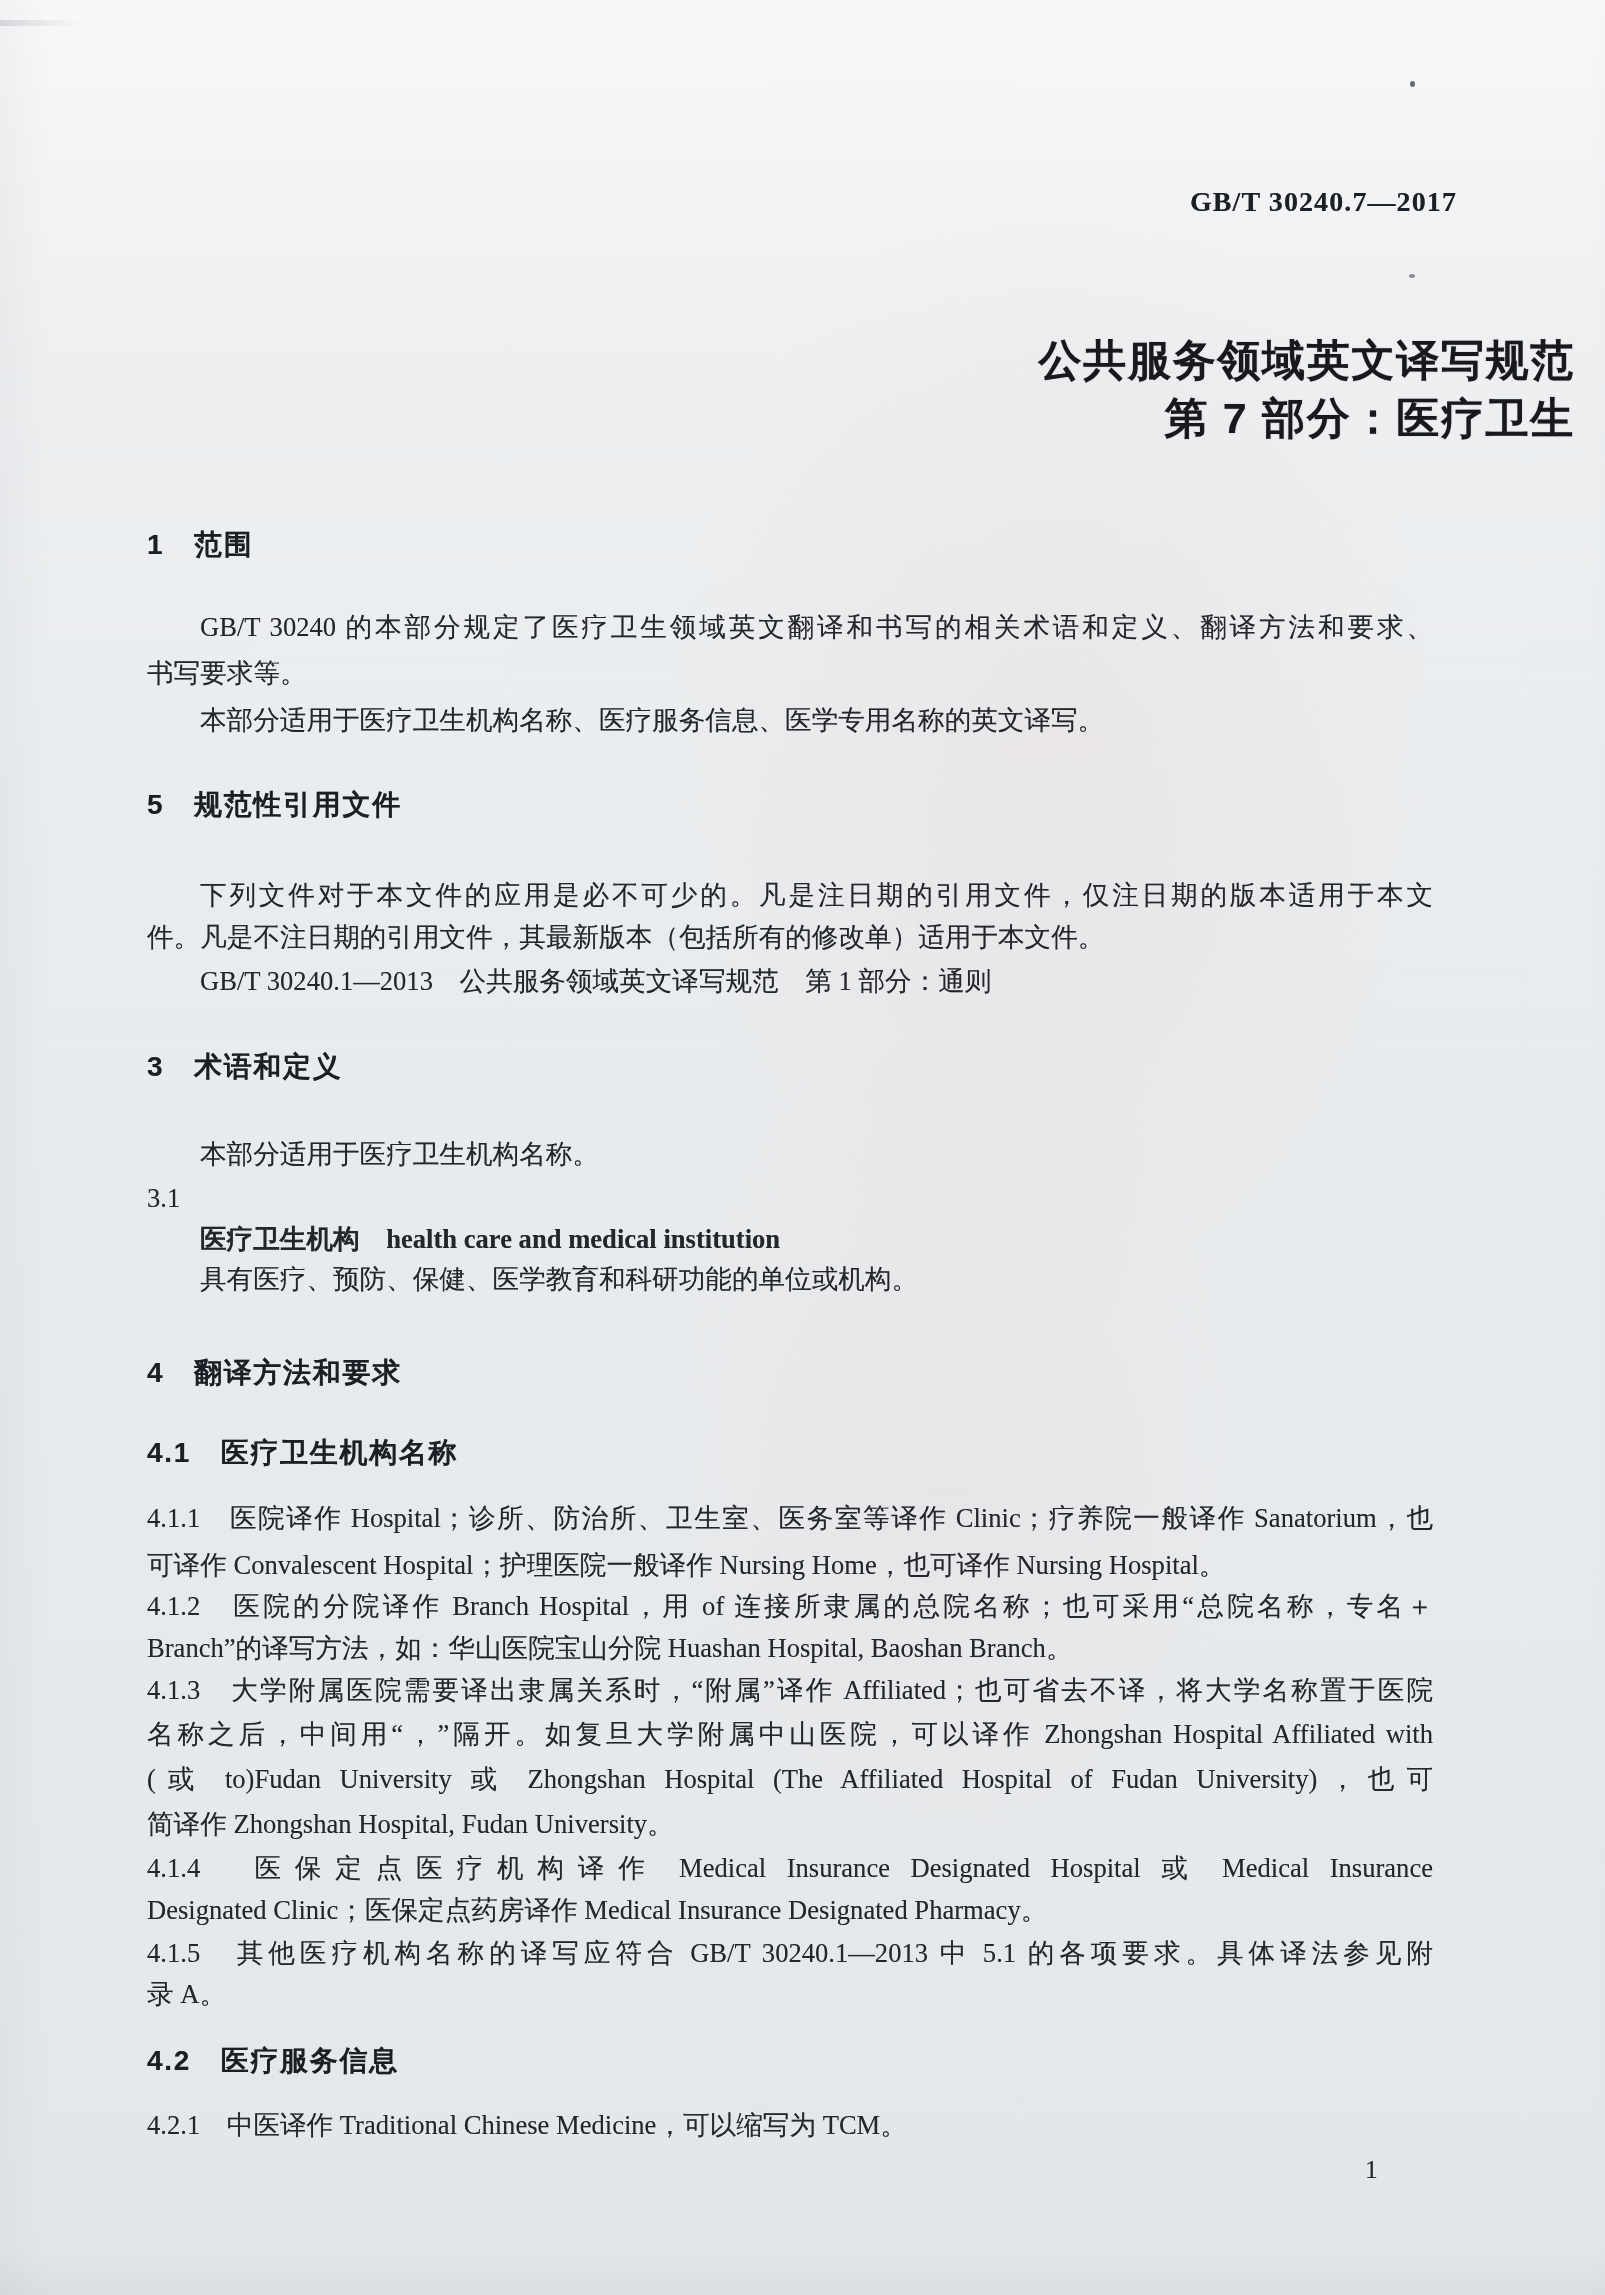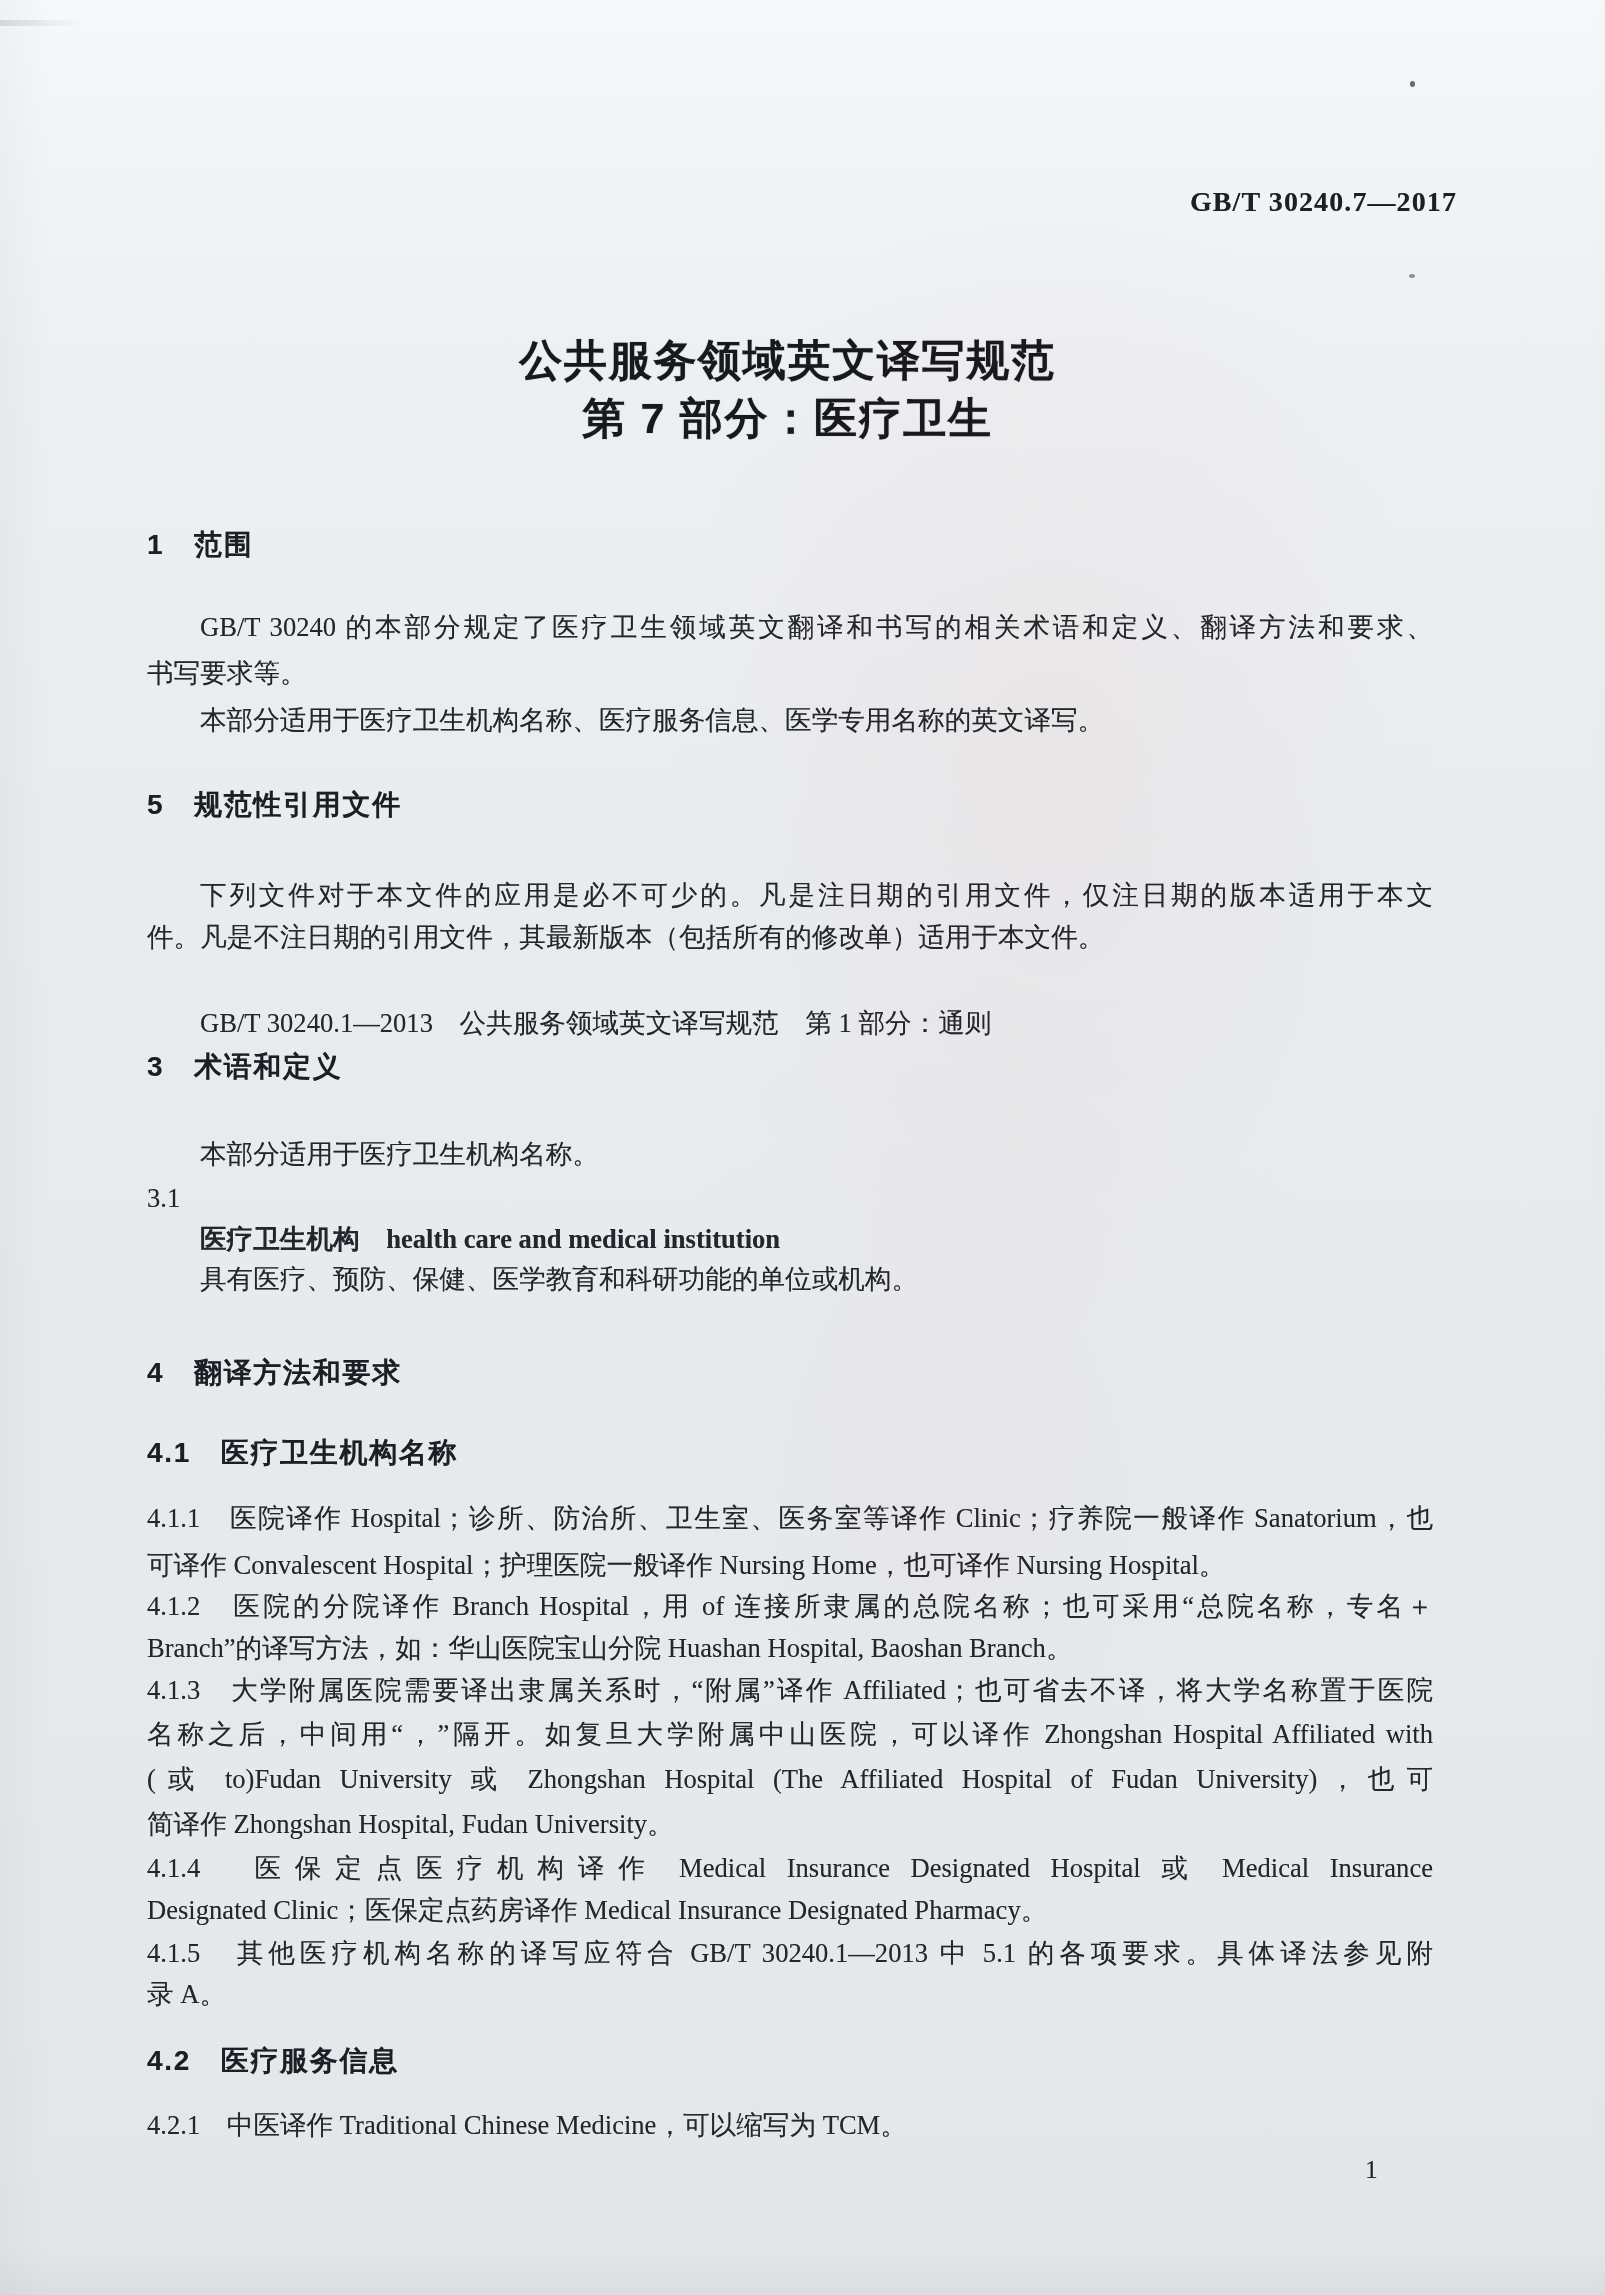--- a/index.html
+++ b/index.html
@@ -34,21 +34,21 @@
     font-weight: bold;
     letter-spacing: 1.1px;
     color: #1c1f25;
     text-shadow: 0 0 0.6px rgba(20,22,28,0.45);
   }
   .doc-title {
     position: absolute;
     top: 331px;
     left: 0;
     width: 1575px;
-    text-align: center;
+    text-align: right;
     font-family: "Liberation Sans", "DejaVu Sans", sans-serif;
     font-weight: bold;
     font-size: 43px;
     line-height: 58px;
     letter-spacing: 1.7px;
     color: #17191e;
     text-shadow: 0 0 1.1px rgba(15,17,22,0.35);
   }
   .heading {
     position: absolute;
@@ -115,21 +115,21 @@
   </div>
 
   <div class="heading" style="top:529px">1　范围</div>
   <div class="line indent just" style="top:612px">GB/T 30240 的本部分规定了医疗卫生领域英文翻译和书写的相关术语和定义、翻译方法和要求、</div>
   <div class="line" style="top:658px">书写要求等。</div>
   <div class="line indent" style="top:705px">本部分适用于医疗卫生机构名称、医疗服务信息、医学专用名称的英文译写。</div>
 
   <div class="heading" style="top:789px">5　规范性引用文件</div>
   <div class="line indent just" style="top:880px">下列文件对于本文件的应用是必不可少的。凡是注日期的引用文件，仅注日期的版本适用于本文</div>
   <div class="line" style="top:922px">件。凡是不注日期的引用文件，其最新版本（包括所有的修改单）适用于本文件。</div>
-  <div class="line indent" style="top:1008px">GB/T 30240.1—2013　公共服务领域英文译写规范　第 1 部分：通则</div>
+  <div class="line indent" style="top:966px">GB/T 30240.1—2013　公共服务领域英文译写规范　第 1 部分：通则</div>
 
   <div class="heading" style="top:1051px">3　术语和定义</div>
   <div class="line indent" style="top:1139px">本部分适用于医疗卫生机构名称。</div>
   <div class="line" style="top:1183px">3.1</div>
   <div class="line indent bold" style="top:1224px">医疗卫生机构　health care and medical institution</div>
   <div class="line indent" style="top:1264px">具有医疗、预防、保健、医学教育和科研功能的单位或机构。</div>
 
   <div class="heading" style="top:1357px">4　翻译方法和要求</div>
 
   <div class="heading" style="top:1437px">4.1　医疗卫生机构名称</div>

